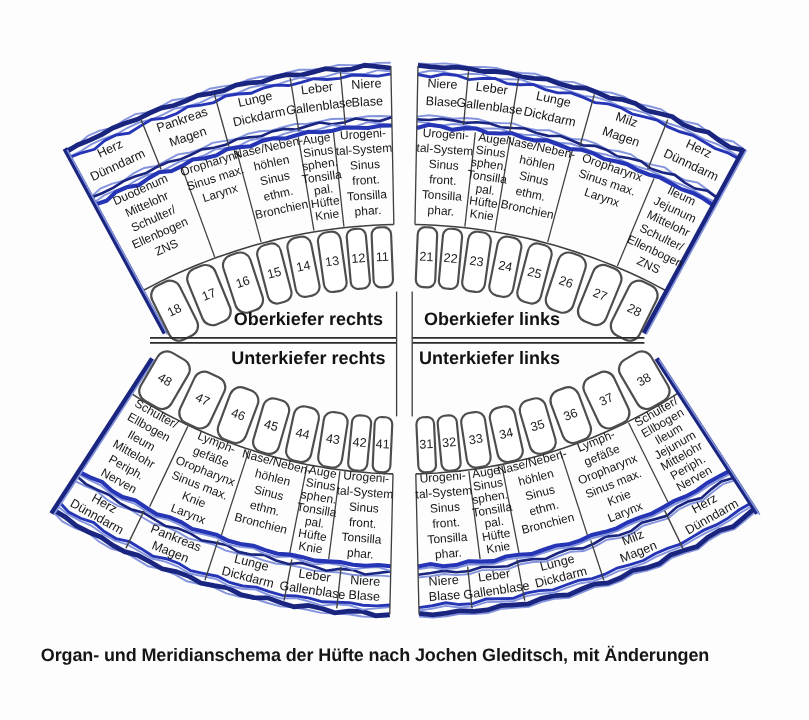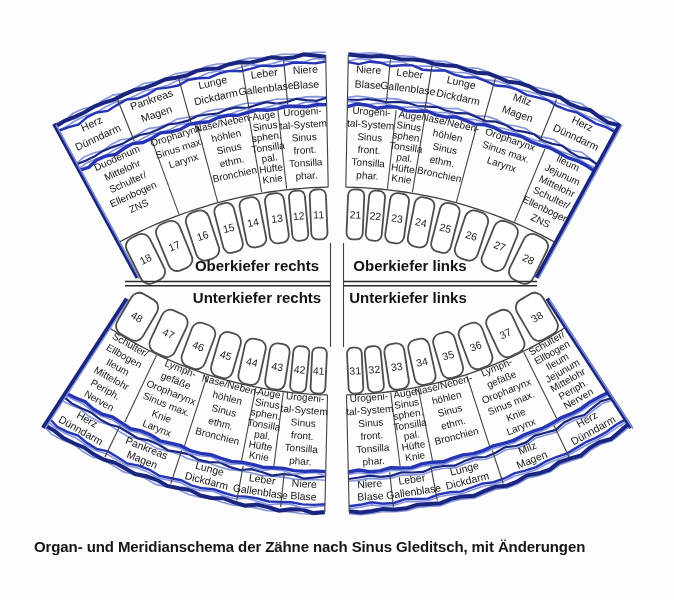--- a/index.html
+++ b/index.html
@@ -501,13 +501,13 @@
         <line x1="125" y1="285.8" x2="330.5" y2="285.8" stroke="#2b2b2b" stroke-width="1.4"></line>
         <line x1="343.5" y1="285.8" x2="537" y2="285.8" stroke="#2b2b2b" stroke-width="1.4"></line>
         <line x1="330.5" y1="243" x2="330.5" y2="347" stroke="#3f3f3f" stroke-width="1.1"></line>
         <line x1="343.5" y1="243" x2="343.5" y2="347" stroke="#3f3f3f" stroke-width="1.1"></line>
         <text x="257" y="271" text-anchor="middle" font-size="15" font-weight="bold" fill="#121212">Oberkiefer rechts</text>
         <text x="410" y="271" text-anchor="middle" font-size="15" font-weight="bold" fill="#121212">Oberkiefer links</text>
         <text x="257" y="303" text-anchor="middle" font-size="15" font-weight="bold" fill="#121212">Unterkiefer rechts</text>
         <text x="408" y="303" text-anchor="middle" font-size="15" font-weight="bold" fill="#121212">Unterkiefer links</text>
       </g>
     </svg></div>
-<div id="caption">Organ- und Meridianschema der Zähne nach Sinus Gleditsch, mit Änderungen</div>
+<div id="caption">Organ- und Meridianschema der Hüfte nach Jochen Gleditsch, mit Änderungen</div>
 
 </body></html>

